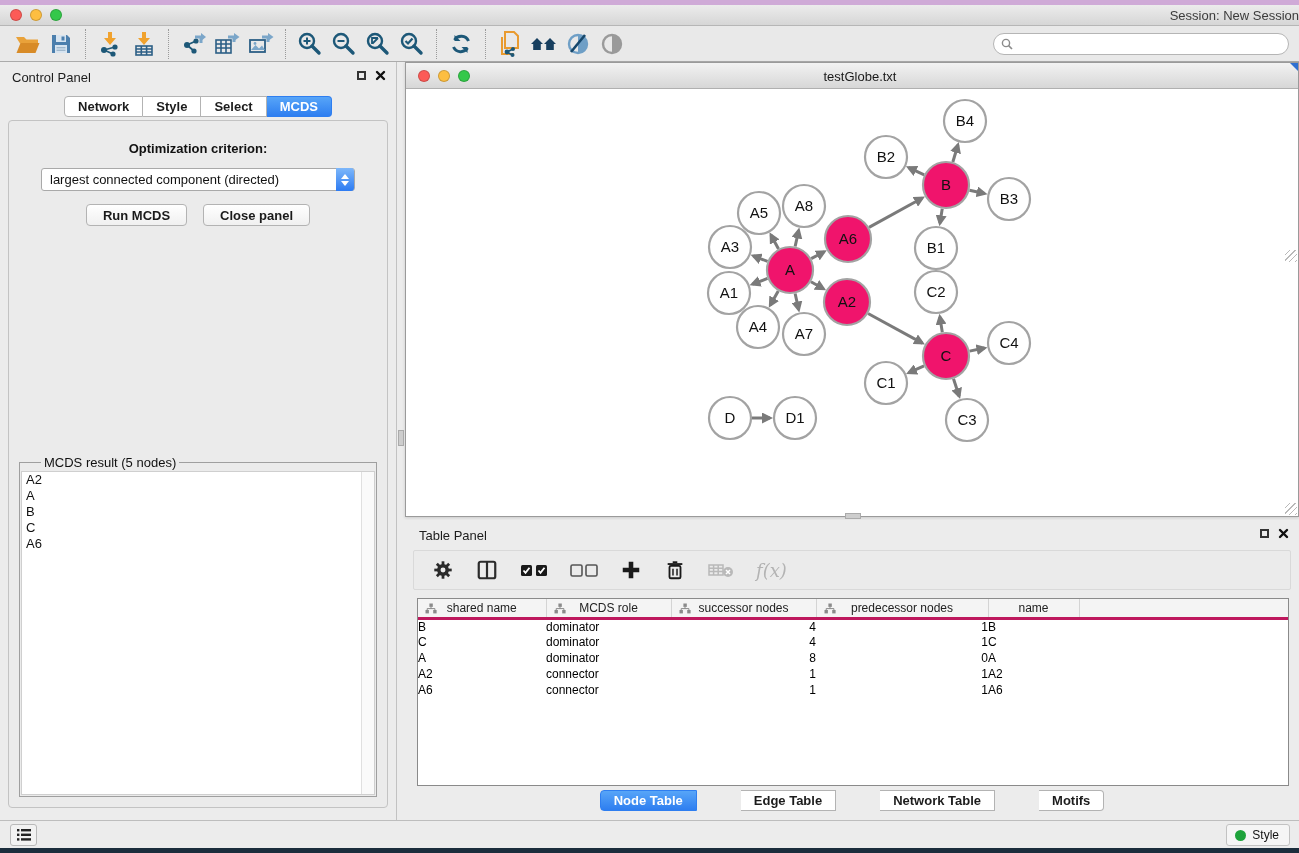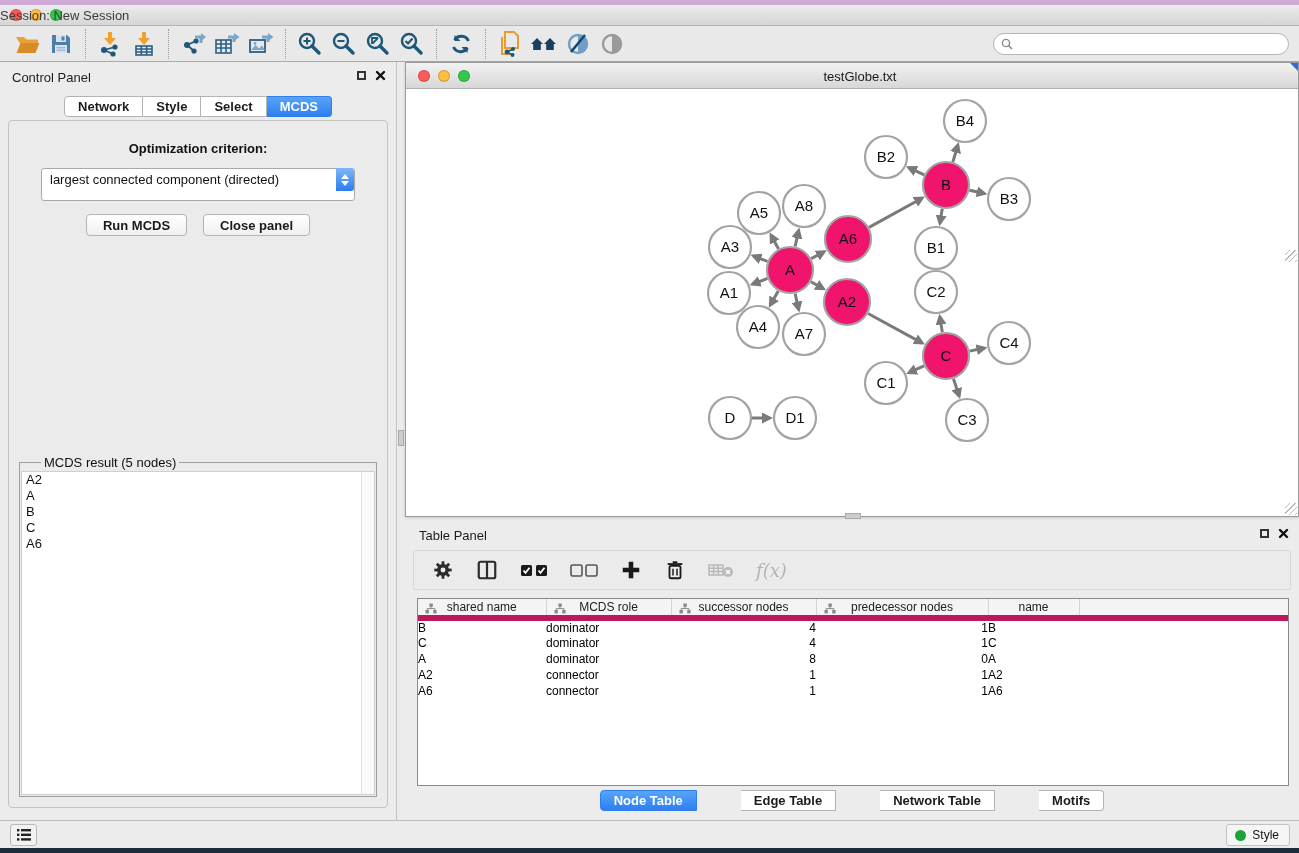--- a/index.html
+++ b/index.html
@@ -3,21 +3,21 @@
 <meta charset="utf-8">
 <style>
   * { margin:0; padding:0; box-sizing:border-box; }
   html,body { width:1299px; height:853px; }
   body { position:relative; background:#ececec; font-family:"Liberation Sans", sans-serif; overflow:hidden; color:#222; }
 
   
   .desktop-top { position:absolute; top:0; left:0; right:0; height:5px; background:#cfaad7; }
   .titlebar { position:absolute; top:5px; left:0; right:0; height:21px;
               background:linear-gradient(#ececec,#d6d6d6); border-bottom:1px solid #b6b6b6; }
-  .titlebar .title { position:absolute; left:0; right:0; top:3px; text-align:left; font-size:13px; color:#3c3c3c; }
+  .titlebar .title { position:absolute; left:0; right:0; top:3px; text-align:right; font-size:13px; color:#3c3c3c; }
   .lights { position:absolute; left:10px; top:4px; display:flex; gap:8px; }
   .light { width:12px; height:12px; border-radius:50%; border:1px solid rgba(0,0,0,.18); }
   .light.red { background:#fc5b57; } .light.yellow { background:#fdbe41; } .light.green { background:#34c84a; }
 
   .toolbar { position:absolute; top:26px; left:0; right:0; height:36px; background:#e9e9e9;
              border-bottom:1px solid #ababab; display:flex; align-items:center; padding-left:10px; }
   .tb-btn { width:34px; height:30px; display:flex; align-items:center; justify-content:center; cursor:default; }
   .tb-sep { width:1px; height:30px; border-left:1px dotted #9a9a9a; margin:0 7px; }
   .tb-search { position:absolute; right:10px; top:7px; width:296px; height:22px; }
   .tb-search input { width:100%; height:100%; border:1px solid #b5b5b5; border-radius:11px; background:#fff;
@@ -32,21 +32,21 @@
   .float-ico { width:9px; height:9px; border:2px solid #333; display:inline-block; }
   .cp-tabs { position:absolute; top:34px; left:0; right:0; display:flex; justify-content:center; }
   .seg { height:21px; line-height:19px; padding:0 13px; background:#fff; border:1px solid #b3b3b3; border-left:none;
          font-size:13px; font-weight:bold; color:#1c1c1c; cursor:default; }
   .seg:first-child { border-left:1px solid #b3b3b3; border-radius:4px 0 0 4px; }
   .seg:last-child { border-radius:0 4px 4px 0; }
   .seg.active { background:linear-gradient(#57a5f8,#2e7ef0); border-color:#2e7ef0; color:#fff; }
   .cp-content { position:absolute; top:58px; left:8px; right:8px; bottom:12px; border:1px solid #c3c3c3;
                 border-radius:4px; background:#ebebeb; }
   .opt-label { margin-top:20px; text-align:center; font-size:13px; font-weight:bold; color:#111; }
-  .opt-select { position:relative; margin:12px auto 0 auto; width:314px; height:33px; background:#fff;
+  .opt-select { position:relative; margin:12px auto 0 auto; width:314px; height:23px; background:#fff;
                 border:1px solid #a9a9a9; border-radius:3px; font-size:13px; line-height:21px; padding-left:8px; color:#111; }
   .opt-select .stepper { position:absolute; right:0; top:-1px; width:18px; height:23px; border-radius:0 3px 3px 0;
                 background:linear-gradient(#7db7fa,#2d7bf2); display:flex; flex-direction:column; align-items:center; justify-content:center; gap:2px; }
   .cp-buttons { margin-top:13px; display:flex; justify-content:center; gap:16px; }
   .btn { height:22px; padding:0 16px; background:linear-gradient(#ffffff,#f0f0f0); border:1px solid #b3b3b3;
          border-radius:4px; font-size:13px; font-weight:600; color:#1a1a1a; cursor:default; }
   .result-box { position:absolute; left:10px; right:10px; top:334px; bottom:10px; border:1px solid #9f9f9f; padding:1px; }
   .result-box legend { font-size:13px; color:#111; margin-left:20px; padding:0 3px; }
   .result-list { position:relative; width:100%; height:100%; background:#fff; border:1px solid #cfcfcf; overflow:hidden; }
   .result-list .item { font-size:13px; line-height:16px; padding-left:4px; color:#111; }
@@ -69,21 +69,21 @@
   
   .table-panel { position:absolute; left:405px; top:520px; width:894px; height:295px; background:#ececec; }
   .tp-toolbar { position:absolute; top:30px; left:8px; right:8px; height:40px; background:#ebebeb;
                 border:1px solid #d9d9d9; border-radius:2px; display:flex; align-items:center; gap:22px; padding-left:18px; }
   .tp-btn { display:flex; align-items:center; justify-content:center; cursor:default; }
   .fx { font-family:"DejaVu Serif", serif; font-style:italic; font-size:18px; color:#b3b3b3; }
   .tp-tablewrap { position:absolute; top:78px; left:12px; right:10px; height:188px; background:#fff; border:1px solid #8a8a8a; }
   table.datatable { border-collapse:collapse; table-layout:fixed; width:100%; font-size:12px; }
   table.datatable col.c0{width:128px} table.datatable col.c1{width:125px} table.datatable col.c2{width:145px}
   table.datatable col.c3{width:172px} table.datatable col.c4{width:91px}
-  table.datatable th { height:19px; background:#f4f4f4; border-right:1px solid #d4d4d4; border-bottom:6px solid #be185d;
+  table.datatable th { height:19px; background:#f4f4f4; border-right:1px solid #d4d4d4; border-bottom:3px solid #be185d;
                        font-weight:normal; color:#222; position:relative; text-align:center; font-size:12px; }
   table.datatable th:last-child { border-right:none; }
   table.datatable th .tree { position:absolute; left:7px; top:4px; }
   table.datatable td { height:16px; padding:0; color:#000; white-space:nowrap; overflow:hidden; }
   td.cl { padding-left:10px; text-align:left; } td.cr { padding-right:8px; text-align:right; } td.cn { padding-left:12px; text-align:left; }
   .tp-tabs { position:absolute; left:0; right:0; top:270px; display:flex; justify-content:center;gap:44px; }
 
   
   .statusbar { position:absolute; left:0; right:0; bottom:5px; height:28px; background:#ececec; border-top:1px solid #bdbdbd; }
   .status-left-btn { position:absolute; left:10px; top:3px; width:27px; height:22px; background:#f2f2f2;

